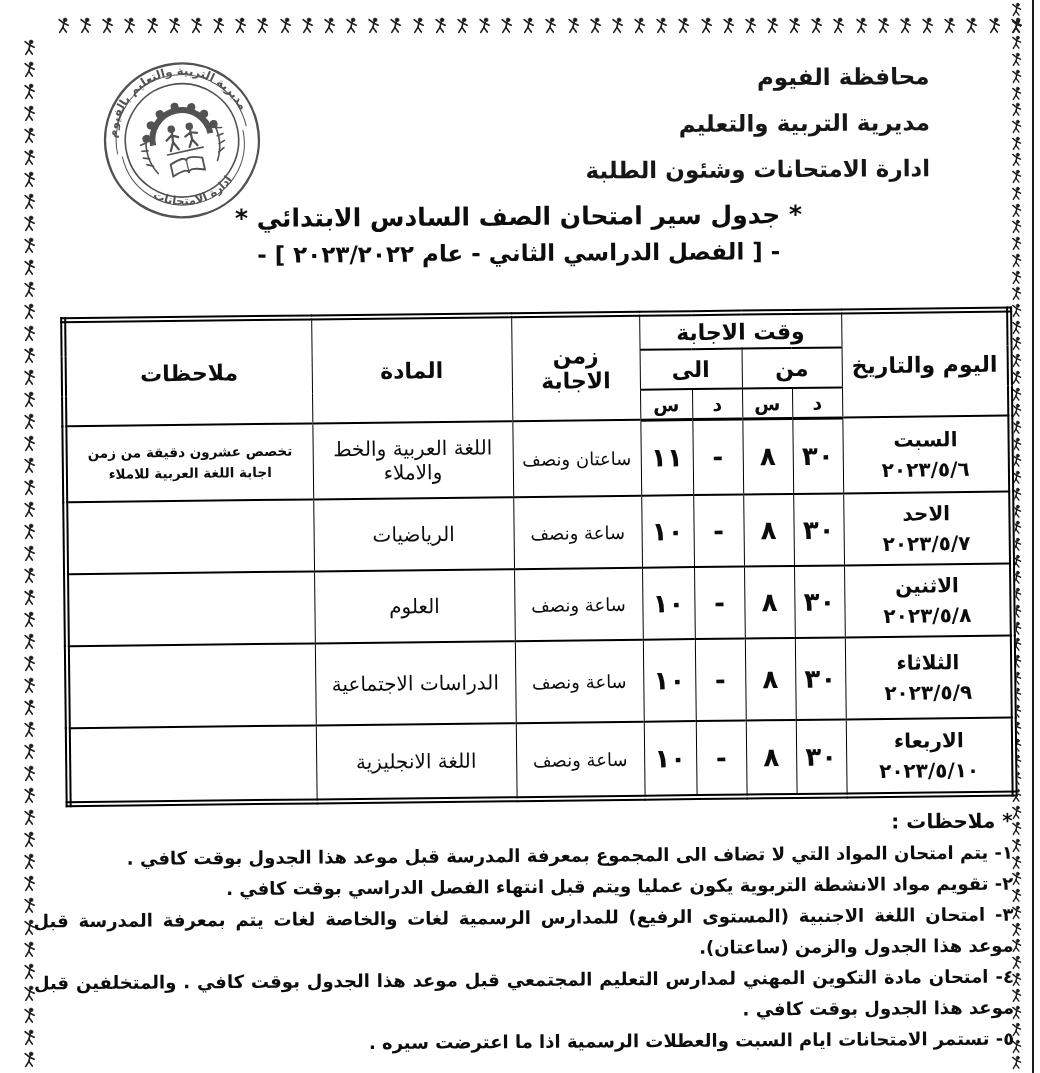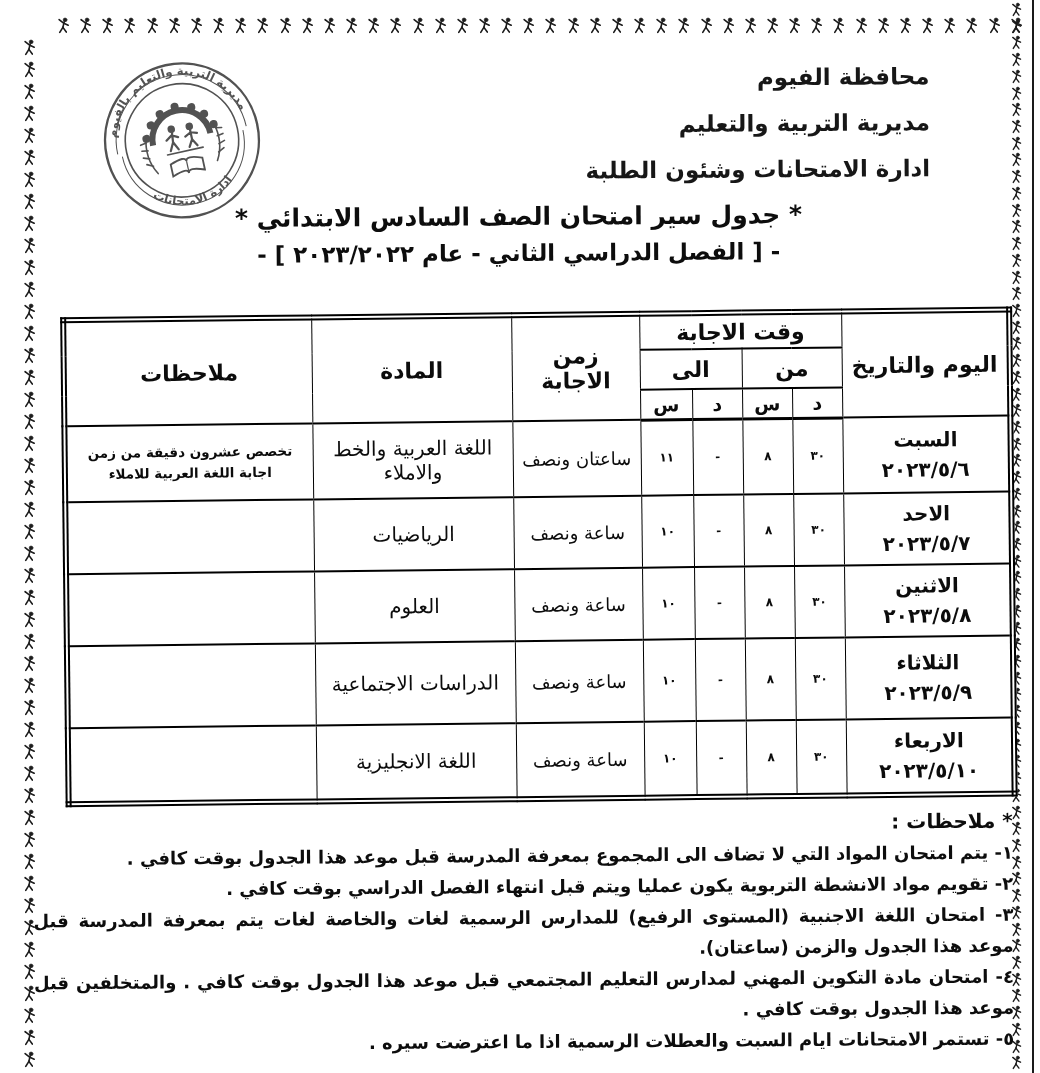--- a/index.html
+++ b/index.html
@@ -26,21 +26,21 @@
   .title-sub{font-size:23px;font-weight:bold;margin-top:9px;}
   
   .sched{position:absolute;top:312px;left:62px;transform:rotate(-0.25deg);}
   table{border-collapse:collapse;table-layout:fixed;width:946px;direction:rtl;background:#fff;}
   table{border:6px double #000;}
   td,th{border:1.6px solid #000;border-top-width:2.4px;border-bottom-width:2.4px;
         text-align:center;vertical-align:middle;padding:2px 4px;color:#0c0c0c;}
   thead th{font-size:22px;font-weight:bold;}
   thead tr.subhead th{font-size:19px;border-bottom-width:3px;}
   td.day-cell{font-weight:bold;font-size:20px;line-height:30px;}
-  td.num-cell{font-size:12px;font-weight:600;margin-top:14px;}
+  td.num-cell{font-size:26px;font-weight:600;margin-top:14px;}
   td.dur-cell{font-size:18px;}
   td.subj-cell{font-size:20px;}
   td.note-cell{font-size:13.5px;font-weight:600;line-height:21px;padding:2px 10px;}
   
   .foot{position:absolute;top:812px;left:30px;width:980px;direction:rtl;color:#0d0d0d;}
   .foot-title{font-size:20px;font-weight:bold;text-align:right;margin-bottom:4px;}
   .foot-item{font-size:18px;font-weight:600;line-height:31px;text-align:justify;text-align-last:right;}
   svg text{font-family:"DejaVu Sans",sans-serif;}
 </style>
 </head>

